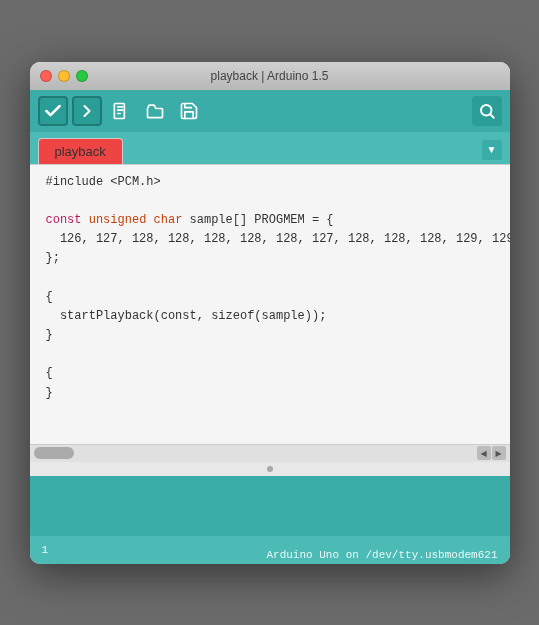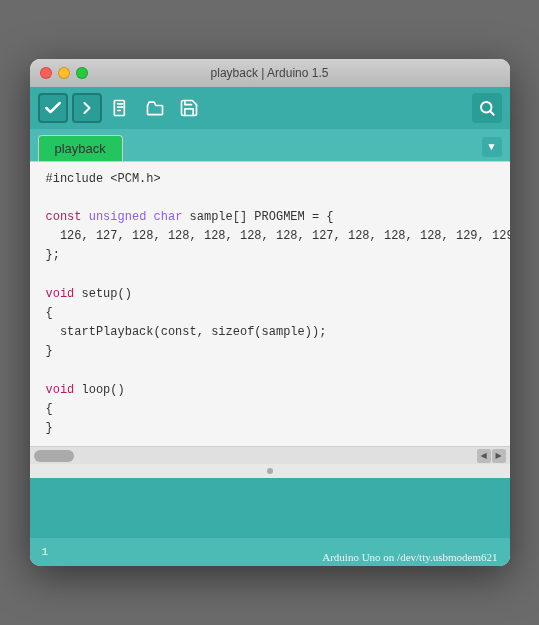--- a/index.html
+++ b/index.html
@@ -100,21 +100,21 @@
     }
     
     .tabbar {
       background: #4dbbb5;
       display: flex;
       align-items: flex-end;
       padding: 6px 8px 0 8px;
       position: relative;
     }
     .tab {
-      background: #22c55e;
+      background: #ef4444;
       border-radius: 4px 4px 0 0;
       padding: 5px 16px;
       font-size: 13px;
       color: #333;
       cursor: pointer;
       border: 1px solid #ccc;
       border-bottom: none;
     }
     .tabbar-arrow {
       position: absolute;
@@ -142,21 +142,21 @@
       line-height: 1.6;
       overflow: hidden;
       position: relative;
     }
     .code-line {
       white-space: pre;
       color: #333;
       margin-left: 6px;
     }
     .code-keyword { color: #be185d; }
-    .code-type { color: #8b5cf6; }
+    .code-type { color: #c2410c; }
     
     .scrollbar-area {
       background: #e0e0e0;
       height: 18px;
       display: flex;
       align-items: center;
       padding: 0 4px;
       border-top: 1px solid #ccc;
       gap: 2px;
     }
@@ -210,21 +210,21 @@
     }
     .statusbar-line {
       font-size: 11px;
       color: #e8f8f7;
       font-family: 'Courier New', Courier, monospace;
     }
     .statusbar-board {
       margin-left: auto;
       font-size: 11px;
       color: #e8f8f7;
-      font-family: Liberation Serif, serif;
+      font-family: Liberation Mono, monospace;
       margin-top: 10px;
     }
   </style>
 </head>
 <body>
 
 <div class="window">
 
   <div class="titlebar">
     <div class="titlebar-buttons">
@@ -285,26 +285,24 @@
     <div class="tabbar-arrow">▼</div>
   </div>
 
   <div class="code-area">
     <div class="code-line">#include &lt;PCM.h&gt;</div>
     <div class="code-line">&nbsp;</div>
     <div class="code-line"><span class="code-keyword">const</span> <span class="code-type">unsigned char</span> sample[] PROGMEM = {</div>
     <div class="code-line">  126, 127, 128, 128, 128, 128, 128, 127, 128, 128, 128, 129, 129, ...</div>
     <div class="code-line">};</div>
     <div class="code-line">&nbsp;</div>
-    <div class="code-line"><span class="code-keyword">void</span> setup()</div>
     <div class="code-line">{</div>
     <div class="code-line">  startPlayback(const, sizeof(sample));</div>
     <div class="code-line">}</div>
     <div class="code-line">&nbsp;</div>
-    <div class="code-line"><span class="code-keyword">void</span> loop()</div>
     <div class="code-line">{</div>
     <div class="code-line">}</div>
   </div>
 
   <div class="scrollbar-area">
     <div class="scroll-thumb"></div>
     <div class="scroll-arrows">
       <div class="scroll-arrow">◀</div>
       <div class="scroll-arrow">▶</div>
     </div>

